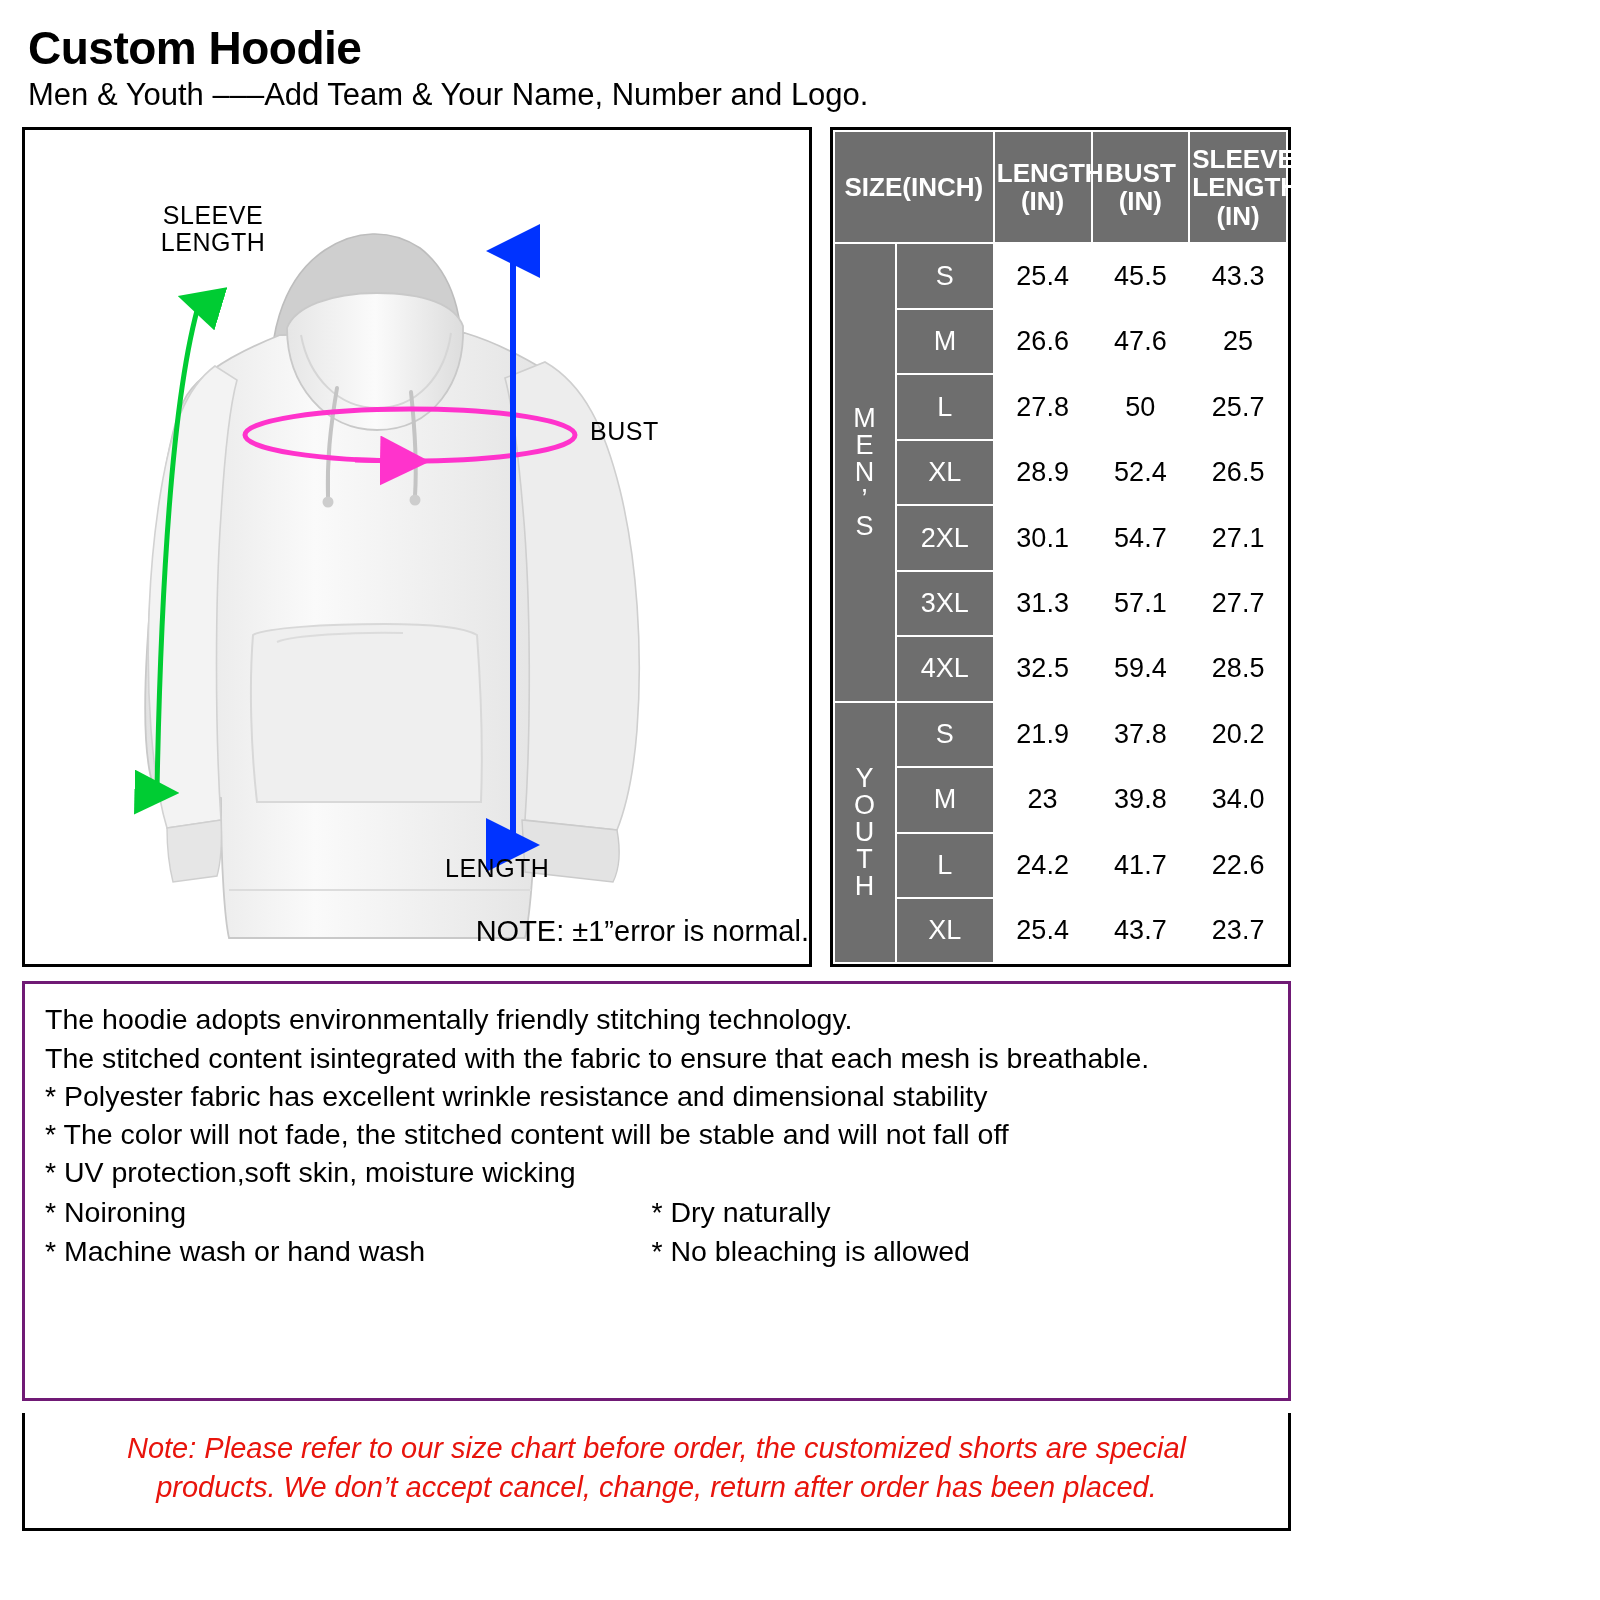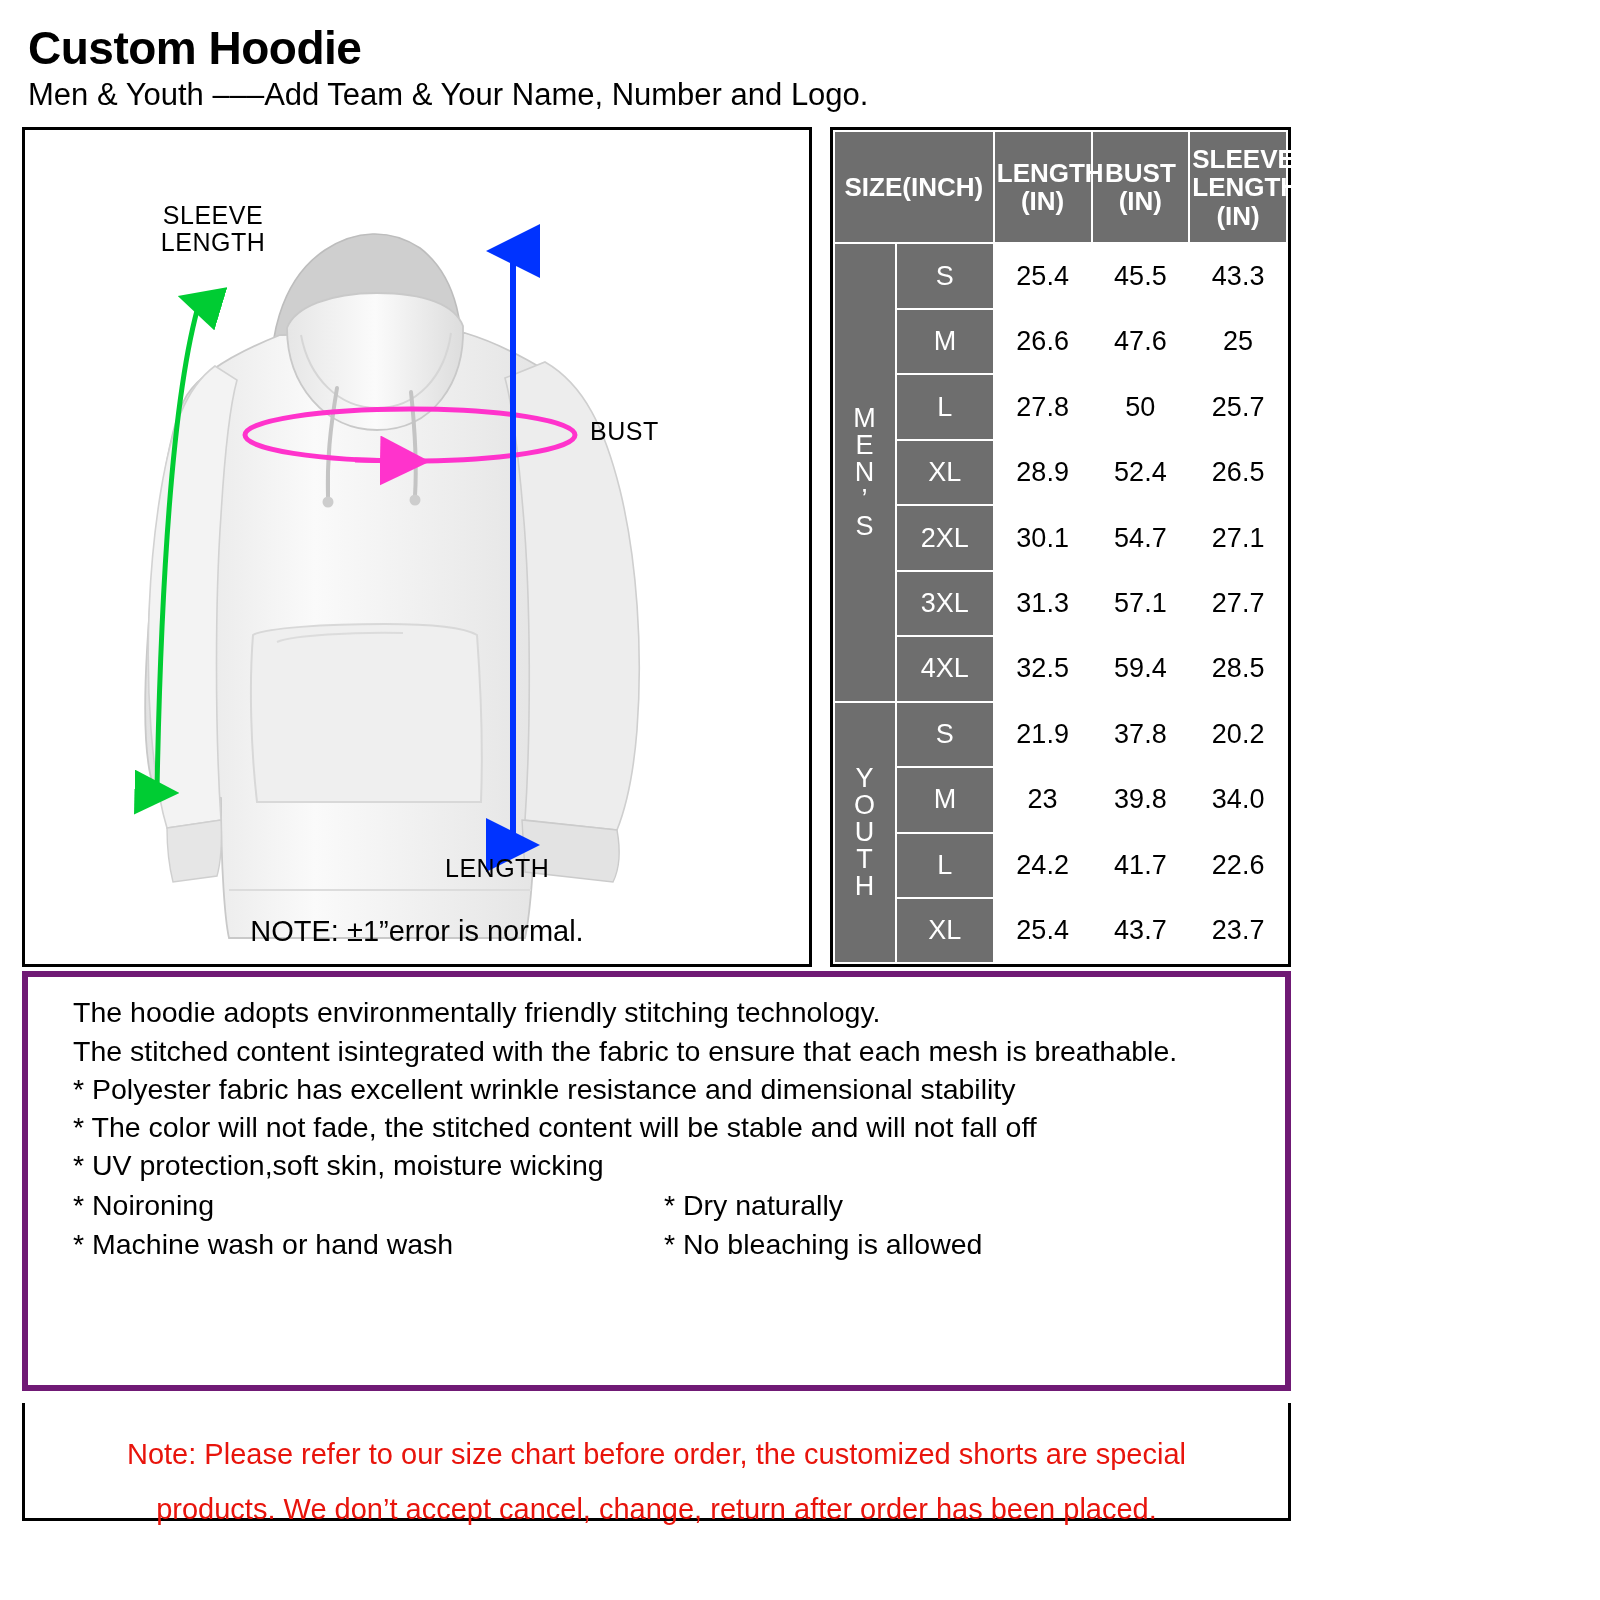--- a/index.html
+++ b/index.html
@@ -33,21 +33,21 @@
     background: #fff;
     overflow: hidden;
   }
   .hoodie-wrap { position: absolute; inset: 0; }
   .lbl { position: absolute; font-size: 25px; line-height: 1.08; font-weight: normal; }
   .lbl.sleeve { left: 118px; top: 72px; text-align: center; width: 140px; letter-spacing: .5px; }
   .lbl.bust { left: 565px; top: 288px; letter-spacing: .5px; }
   .lbl.length { left: 420px; top: 725px; letter-spacing: .5px; }
   .note-line {
     position: absolute; left: 0; right: 0; bottom: 16px;
-    text-align: center; font-size: 29px;
+    text-align: right; font-size: 29px;
   }
 
   
   .table-panel {
     flex: 1;
     border: 3px solid #000;
     background: #fff;
   }
   table.size { width: 100%; height: 100%; border-collapse: collapse; table-layout: fixed; }
   table.size th, table.size td {
@@ -70,23 +70,23 @@
   }
   td.grp span { display: block; }
   td.sz {
     background: #6e6e6e; color: #fff; font-size: 27px; font-weight: normal;
   }
   td.val { background: #fff; color: #000; border-color: #000; border-width: 2px; }
   table.size tbody tr { height: 63px; }
 
   
   .desc {
-    margin-top: 4px;
-    border: 6px solid #701a75;
-    padding: 16px 30px 20px 45px;
+    margin-top: 14px;
+    border: 3px solid #701a75;
+    padding: 16px 30px 20px 20px;
     height: 420px;
   }
   .desc p { margin: 0; font-size: 28.5px; line-height: 1.34; }
   .desc .b { font-weight: normal; }
   .care-title { font-size: 30px; margin-top: 20px !important; }
   .care-grid { display: flex; margin-top: 2px; }
   .care-col { width: 50%; }
   .care-col p { font-size: 28.5px; line-height: 1.34; }
 
   
@@ -94,21 +94,21 @@
     margin-top: 12px;
     border: 3px solid #000;
     border-top: none;
     padding: 16px 30px 18px 30px;
     color: #e8140c;
     font-size: 29px;
     line-height: 1.32;
     text-align: center;
     height: 118px;
   }
-  .rednote p { margin: 16px; }
+  .rednote p { margin: 0; font-style: italic; }
 </style>
 </head>
 <body>
 
 <div class="page">
 
   <div class="title">Custom Hoodie</div>
   <div class="subtitle">Men &amp; Youth –––Add Team &amp; Your Name, Number and Logo.</div>
 
   <div class="mid">

